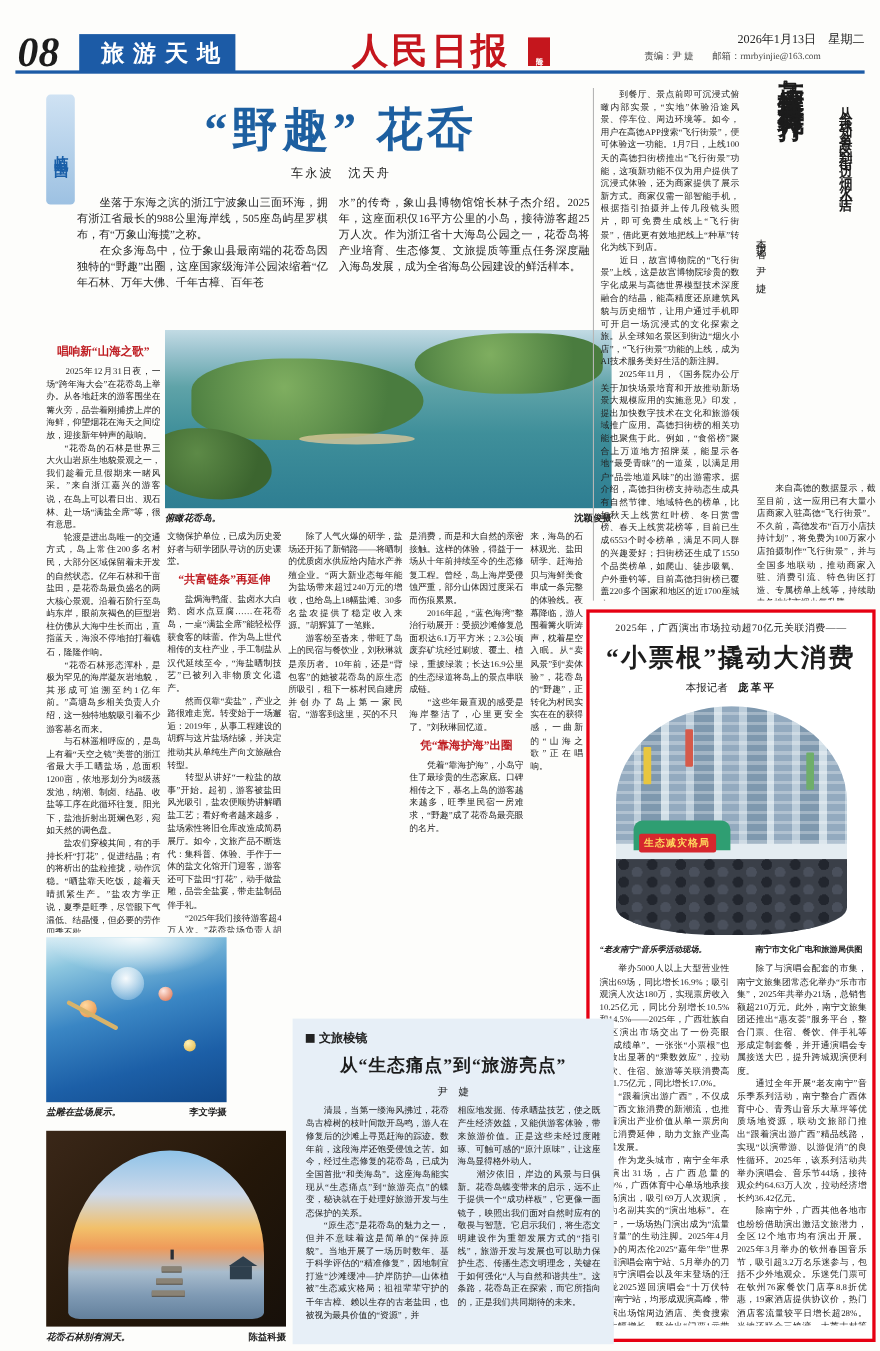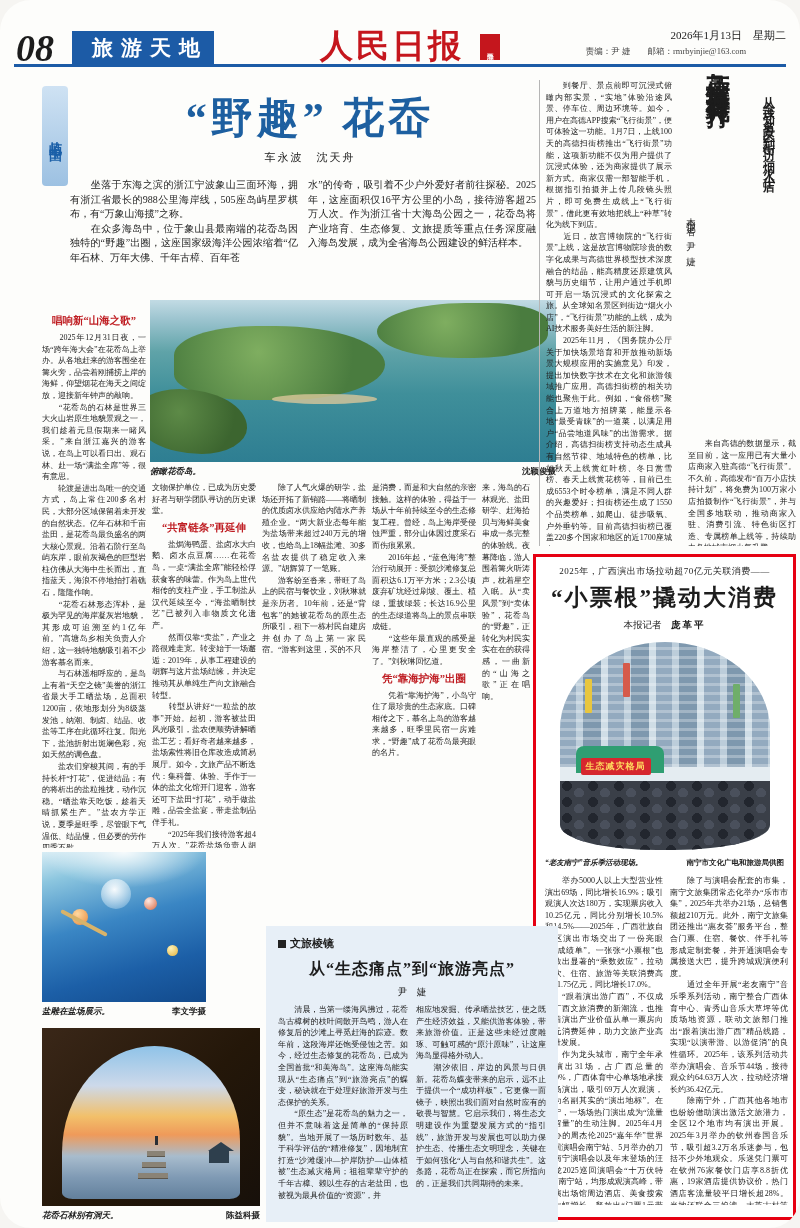--- a/index.html
+++ b/index.html
@@ -1,17 +1,17 @@
 <!DOCTYPE html>
 <html><head>
 <meta charset="utf-8">
 <style>
   html,body{margin:0;padding:0;background:#f6f5f2;}
   #page{position:relative;width:800px;height:1228px;background:#fdfdfb;margin:0 auto;
-        font-family:"Liberation Serif","DejaVu Serif",serif;color:#1c1c1c;overflow:hidden;border-radius:31px;}
+        font-family:"Liberation Serif","DejaVu Serif",serif;color:#1c1c1c;overflow:hidden;}
   .abs{position:absolute;}
   .coltext{font-size:8px;line-height:11.6px;text-align:justify;white-space:pre-line;overflow:hidden;color:#222;}
   .subhead{color:#bf1d22;font-weight:bold;font-size:10.5px;text-align:center;line-height:14px;margin:4px 0;}
   .caprow{display:flex;justify-content:space-between;align-items:baseline;}
   .caption{font-style:italic;font-weight:bold;font-size:8.5px;color:#222;}
   .credit{font-weight:bold;font-size:8.5px;color:#222;}
   .vtext{writing-mode:vertical-rl;text-orientation:upright;}
   
   .pageno{font-size:38px;font-weight:900;font-style:italic;font-family:"Liberation Serif",serif;}
   .secbox{background:#1c5ba6;color:#fff;display:flex;align-items:center;justify-content:center;
@@ -89,21 +89,21 @@
   </div>
   <div class="abs bluerule" style="left:14px;top:64px;width:772px;"></div>
 
   <div class="abs tab vtext" style="left:42px;top:86px;width:26px;height:100px;">
     <span>屿见中国</span>
   </div>
   <div class="abs maintitle" style="left:70px;top:90px;width:480px;">“野趣” 花岙</div>
   <div class="abs byline" style="left:70px;top:150px;width:480px;">车永波　沈天舟</div>
   <div class="abs intro" style="left:70px;top:178px;width:228px;height:118px;">　　坐落于东海之滨的浙江宁波象山三面环海，拥有浙江省最长的988公里海岸线，505座岛屿星罗棋布，有“万象山海揽”之称。
 　　在众多海岛中，位于象山县最南端的花岙岛因独特的“野趣”出圈，这座国家级海洋公园浓缩着“亿年石林、万年大佛、千年古樟、百年苍</div>
-  <div class="abs intro" style="left:308px;top:178px;width:228px;height:118px;">水”的传奇，吸引着不少户外爱好者前往探秘。2025年，这座面积仅16平方公里的小岛，接待游客超25万人次。作为浙江省十大海岛公园之一，花岙岛将产业培育、生态修复、文旅提质等重点任务深度融入海岛发展，成为全省海岛公园建设的鲜活样本。</div>
+  <div class="abs intro" style="left:308px;top:178px;width:228px;height:118px;">水”的传奇，象山县博物馆馆长林子杰介绍。2025年，这座面积仅16平方公里的小岛，接待游客超25万人次。作为浙江省十大海岛公园之一，花岙岛将产业培育、生态修复、文旅提质等重点任务深度融入海岛发展，成为全省海岛公园建设的鲜活样本。</div>
 
   <div class="abs photo aerial" style="left:150px;top:300px;width:406px;height:162px;">
     <div class="isl" style="left:6%;top:16%;width:52%;height:46%;border-radius:45% 60% 55% 40%;"></div>
     <div class="isl" style="left:56%;top:2%;width:42%;height:34%;border-radius:60% 40% 50% 55%;"></div>
     <div class="isl" style="left:-4%;top:55%;width:28%;height:40%;border-radius:40% 60% 40% 60%;background:radial-gradient(circle at 40% 35%,#5d8a47,#3c652f 70%);"></div>
     <div class="abs" style="left:30%;top:58%;width:26%;height:6%;background:#d9c79a;border-radius:50%;opacity:.8;"></div>
   </div>
   <div class="abs caprow" style="left:150px;top:466px;width:406px;">
     <span class="caption">俯瞰花岙岛。</span>
     <span class="credit">沈颖俊摄</span>

